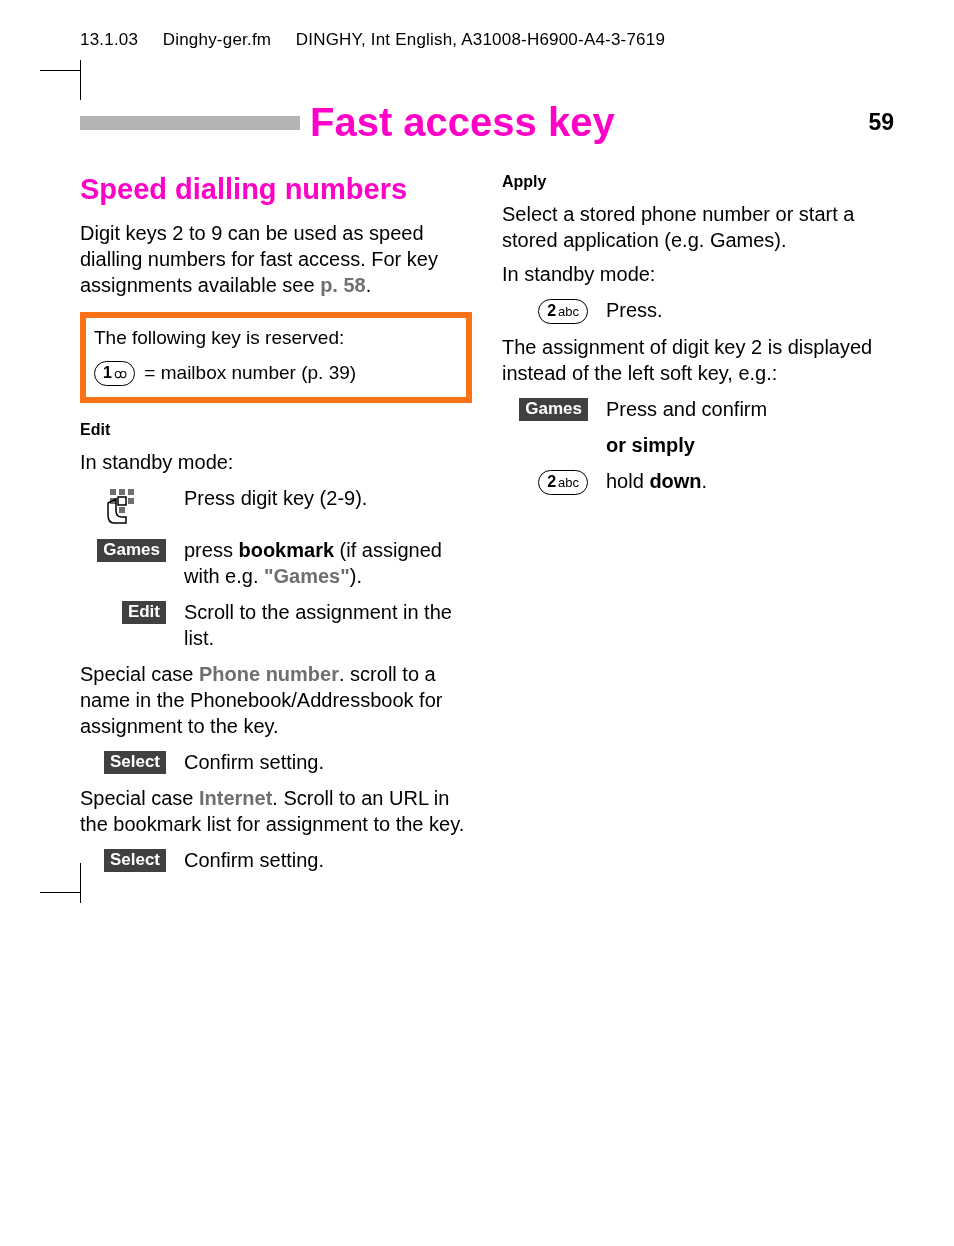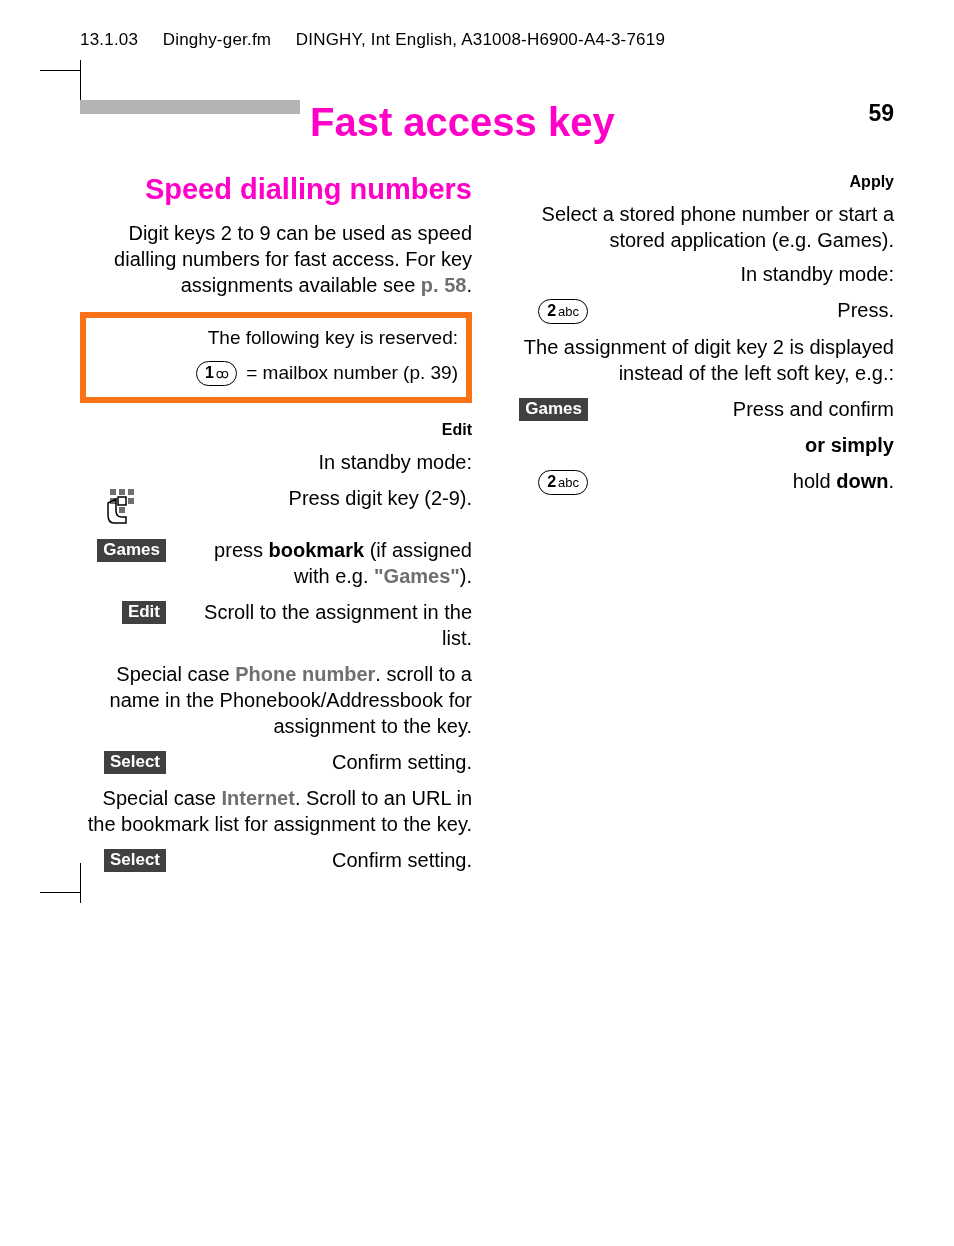--- a/index.html
+++ b/index.html
@@ -28,21 +28,21 @@
     background: #000;
   }
   .crop-mark-h {
     position: absolute;
     height: 1px;
     width: 40px;
     background: #000;
   }
   .title-row {
     display: flex;
-    align-items: flex-start;
+    align-items: center;
     margin-top: 50px;
     margin-bottom: 18px;
   }
   .title-bar {
     flex: 0 0 220px;
     height: 14px;
     background: #b3b3b3;
     margin-right: 10px;
   }
   .title-text {
@@ -53,21 +53,20 @@
   }
   .page-number {
     font-weight: bold;
     font-size: 23px;
     margin-left: auto;
     padding-left: 20px;
   }
   .columns {
     display: flex;
     gap: 30px;
-    text-align: right;
   }
   .col {
     flex: 1;
     min-width: 0;
   }
   .section-heading {
     color: #ff00c8;
     font-weight: bold;
     font-size: 29px;
     margin: 10px 0 14px 0;

